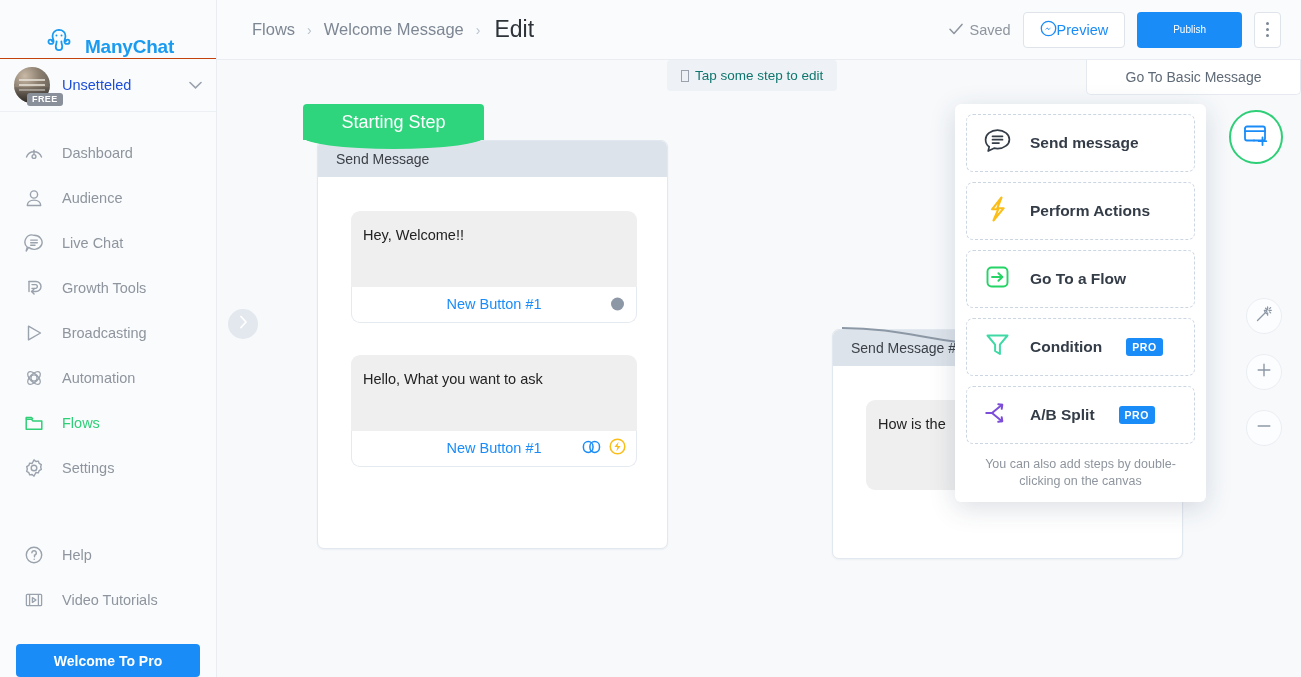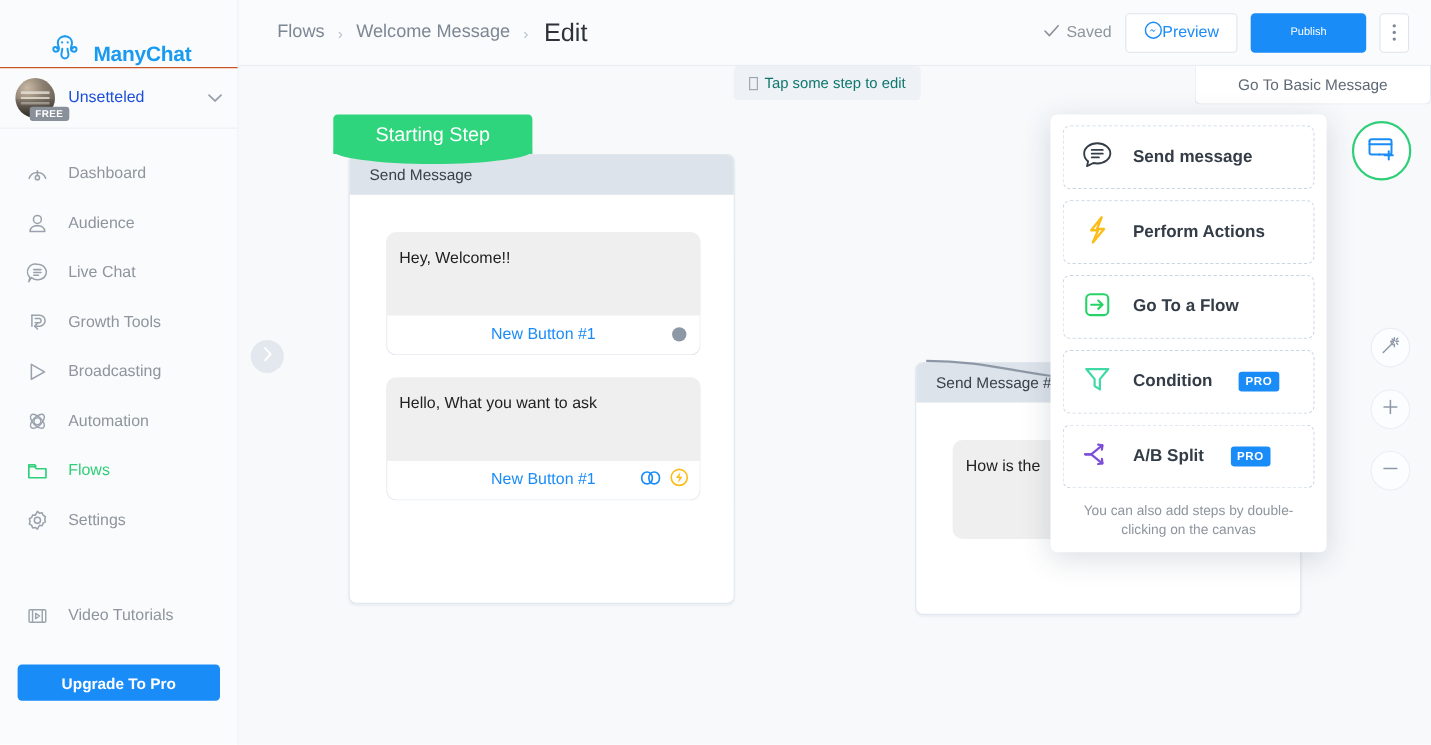--- a/index.html
+++ b/index.html
@@ -135,21 +135,21 @@
     position: absolute; left: 86px; top: 44px; width: 181px; height: 36px;
     background: #2ed57c; color: #fff; font-size: 18px; font-weight: 400;
     display: flex; align-items: center; justify-content: center;
     border-radius: 4px 4px 0 0; z-index: 5;
   }
   .starting-step:after {
     content: ""; position: absolute; left: 0; right: 0; bottom: -9px; height: 12px;
     background: #2ed57c; border-radius: 0 0 50% 50%/0 0 100% 100%;
   }
 
-  .bubble { width: 286px; margin-bottom: 20px; }
+  .bubble { width: 286px; margin-bottom: 32px; }
   .bubble-text {
     background: #efefef; border-radius: 9px 9px 0 0; padding: 15px 12px 42px 12px;
     font-size: 14.5px; color: #222; line-height: 1.3;
   }
   .bubble-text.solo { border-radius: 9px; padding-bottom: 56px; }
   .bubble-btn {
     background: #fff; border: 1px solid #e5eaf0; border-top: none;
     border-radius: 0 0 9px 9px; height: 36px;
     display: flex; align-items: center; justify-content: center; position: relative;
     color: #1a8cf8; font-size: 14.5px; cursor: pointer;
@@ -309,31 +309,41 @@
             <circle cx="11" cy="11" r="2.8"></circle>
             <path d="M11 2.9l1.9 1.6 2.4-.4.9 2.3 2.1 1.2-.6 2.4.6 2.4-2.1 1.2-.9 2.3-2.4-.4L11 19.1l-1.9-1.6-2.4.4-.9-2.3L3.7 14.4l.6-2.4-.6-2.4L5.8 8.4l.9-2.3 2.4.4z" stroke-linejoin="round"></path>
           </svg>
         </span>
         <span class="nav-label">Settings</span>
       </div>
 
       <div class="nav-bottom">
         <div class="nav-item">
           <span class="ico">
+            <svg width="22" height="22" viewBox="0 0 22 22" fill="none" stroke="#9aa2ad" stroke-width="1.4">
+              <circle cx="11" cy="11" r="7.7"></circle>
+              <path d="M8.9 8.8a2.2 2.2 0 1 1 2.6 2.3v1.6" stroke-linecap="round"></path>
+              <circle cx="11.2" cy="15.2" r=".75" fill="#9aa2ad" stroke="none"></circle>
+            </svg>
+          </span>
+          <span class="nav-label">Help</span>
+        </div>
+        <div class="nav-item">
+          <span class="ico">
             <svg width="22" height="22" viewBox="0 0 22 22" fill="none" stroke="#9aa2ad" stroke-width="1.3">
               <rect x="3.4" y="5.3" width="15.2" height="11.4" rx="1"></rect>
               <path d="M6.6 5.3v11.4M15.4 5.3v11.4"></path>
               <path d="M9.4 8.6l3.6 2.4-3.6 2.4z" stroke-linejoin="round"></path>
             </svg>
           </span>
           <span class="nav-label">Video Tutorials</span>
         </div>
       </div>
 
-      <div class="upgrade">Upgrade To Pro</div>
+      <div class="upgrade">Welcome To Pro</div>
     </nav>
   </aside>
 
   <section class="main">
 
     <header class="topbar">
       <div class="crumbs">
         <span class="crumb">Flows</span>
         <span class="crumb-sep">›</span>
         <span class="crumb">Welcome Message</span>

